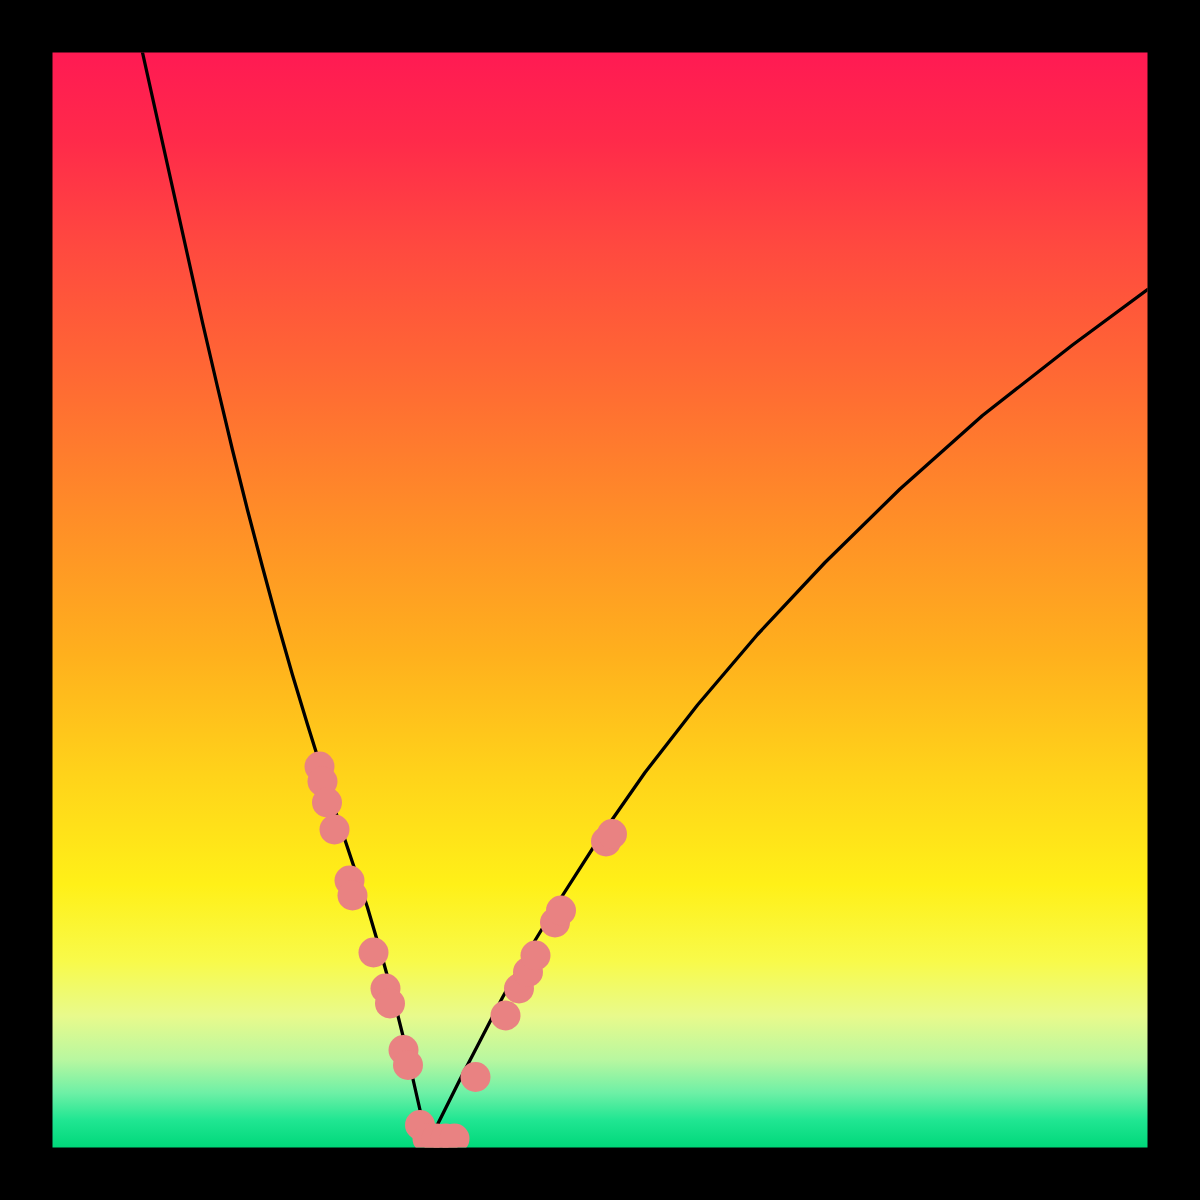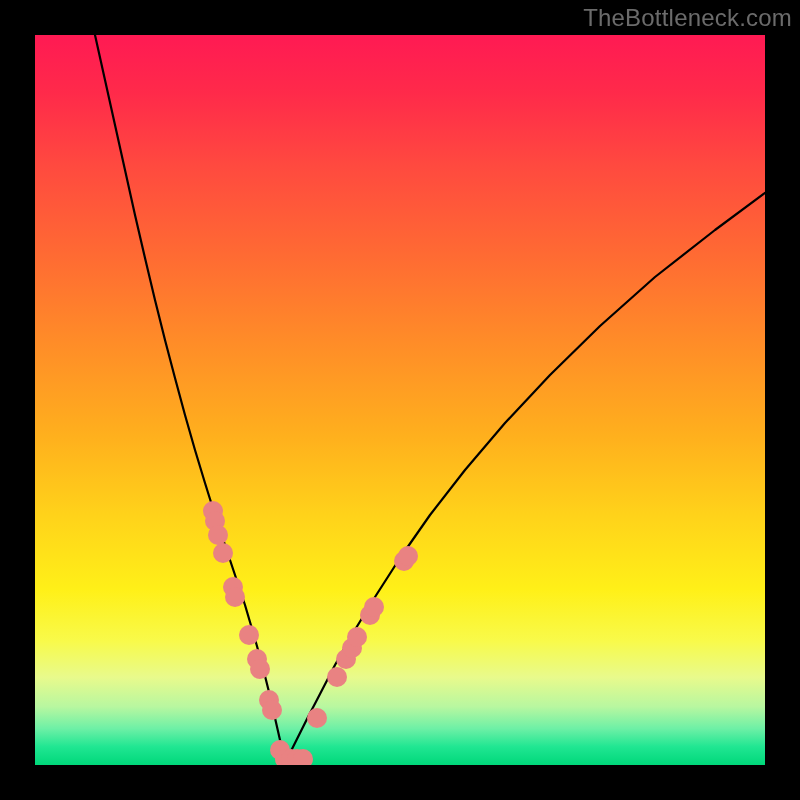--- a/index.html
+++ b/index.html
@@ -90,14 +90,13 @@
           <circle cx="311" cy="624" r="10" fill="#e98282"></circle>
           <circle cx="317" cy="613" r="10" fill="#e98282"></circle>
           <circle cx="322" cy="602" r="10" fill="#e98282"></circle>
           <circle cx="335" cy="580" r="10" fill="#e98282"></circle>
           <circle cx="339" cy="572" r="10" fill="#e98282"></circle>
           <circle cx="369" cy="526" r="10" fill="#e98282"></circle>
           <circle cx="373" cy="521" r="10" fill="#e98282"></circle>
         </g>
     </svg>
   </div>
-  <div class="watermark">TheBottleneck.com</div>
 </div>
 
 </body></html>

